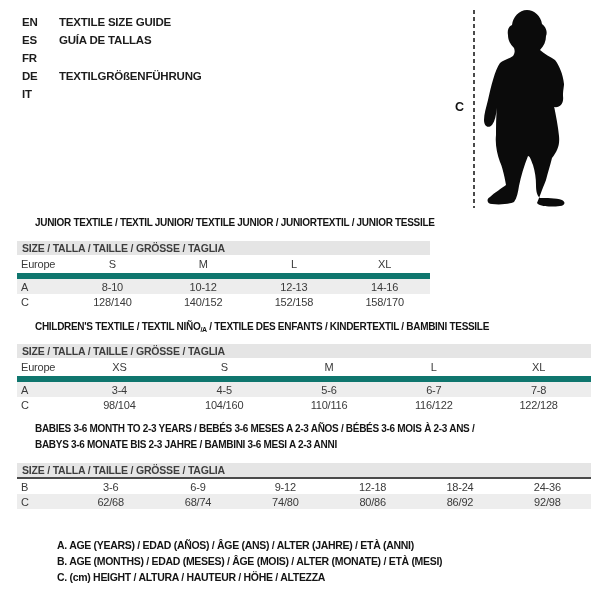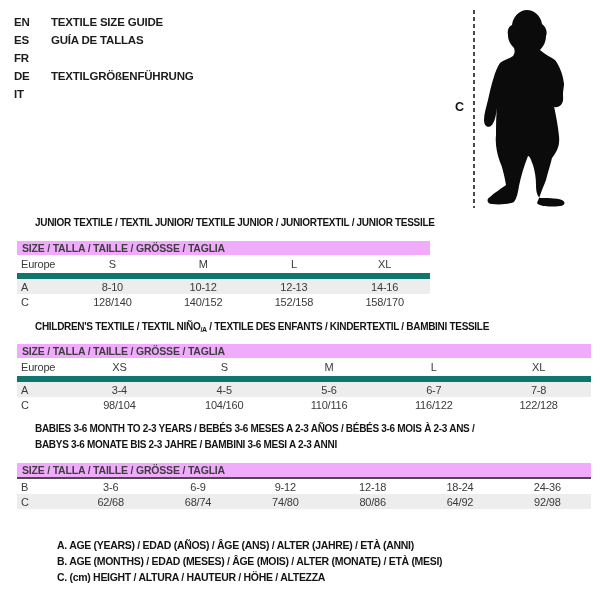--- a/index.html
+++ b/index.html
@@ -2,40 +2,40 @@
 <html><head>
 <meta charset="utf-8">
 <style>
   html,body{margin:0;padding:0;background:#fff;}
   .page{
     position:relative;width:600px;height:600px;background:#ffffff;
     font-family:"Liberation Sans",sans-serif;overflow:hidden;
     -webkit-font-smoothing:antialiased;
   }
   
-  .langs{position:absolute;left:14px;top:13px;}
+  .langs{position:absolute;left:22px;top:13px;}
   .lang-row{display:flex;height:18px;align-items:center;}
   .lang-code{width:37px;font-weight:bold;font-size:11.5px;color:#1c1c1c;letter-spacing:-.2px;}
   .lang-name{font-weight:bold;font-size:11.5px;color:#1c1c1c;letter-spacing:-.2px;white-space:nowrap;}
   
   .dash-line{position:absolute;left:473px;top:10px;width:2px;height:198px;
     background:repeating-linear-gradient(to bottom,#4a4a4a 0 4px,transparent 4px 7px);}
   .c-label{position:absolute;left:455px;top:100px;font-weight:bold;font-size:12.5px;color:#111;}
   .silhouette{position:absolute;left:482px;top:8px;}
   
   .section-title{position:absolute;left:35px;font-weight:bold;font-size:10px;color:#141414;
     letter-spacing:-.3px;white-space:nowrap;line-height:16px;}
   .t-sub{font-size:7px;vertical-align:-2px;}
   
   table.size{position:absolute;left:17px;border-collapse:collapse;table-layout:fixed;}
   #t1{top:241px;width:413px;}
   #t2{top:344px;width:574px;}
   #t3{top:463px;width:574px;}
   table.size td{padding:0;margin:0;}
-  tr.bar td{background:#f0abfc;font-size:10.5px;font-weight:bold;color:#3e3e3e;
+  tr.bar td{background:#e5e5e5;font-size:10.5px;font-weight:bold;color:#3e3e3e;
     height:14px;padding-left:5px;text-align:left;letter-spacing:-.2px;}
   tr.hdr td{height:18px;border-bottom:6px solid #0f766e;}
   tr.hdr td,tr.data td{font-size:11px;color:#3a3a3a;text-align:center;letter-spacing:-.2px;}
   tr.data td{height:15px;}
   td.lbl{text-align:left !important;padding-left:4px !important;}
   tr.gray td{background:#ededed;}
   #t3 tr.bar td{border-bottom:2px solid #4a4a4a;}
   
   .legend{position:absolute;left:17px;top:537px;}
   .legend-line{font-weight:bold;font-size:10.5px;color:#141414;letter-spacing:-.3px;
@@ -217,21 +217,21 @@
       <td>12-18</td>
       <td>18-24</td>
       <td>24-36</td>
     </tr>
     <tr class="data gray">
       <td class="lbl">C</td>
       <td>62/68</td>
       <td>68/74</td>
       <td>74/80</td>
       <td>80/86</td>
-      <td>64/92</td>
+      <td>86/92</td>
       <td>92/98</td>
     </tr>
   </tbody>
     </table>
 
   <div class="legend">
     <div class="legend-line">A. AGE (YEARS) / EDAD (AÑOS) / ÂGE (ANS) / ALTER (JAHRE) / ETÀ (ANNI)</div>
     <div class="legend-line">B. AGE (MONTHS) / EDAD (MESES) / ÂGE (MOIS) / ALTER (MONATE) / ETÀ (MESI)</div>
     <div class="legend-line">C. (cm) HEIGHT / ALTURA / HAUTEUR / HÖHE / ALTEZZA</div>
   </div>

